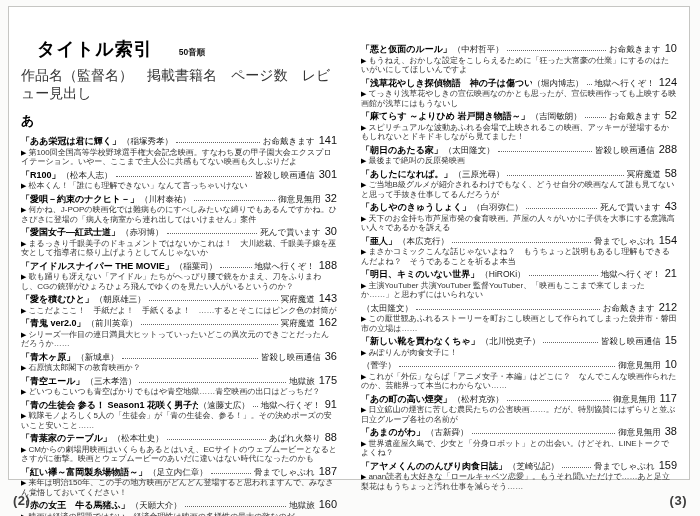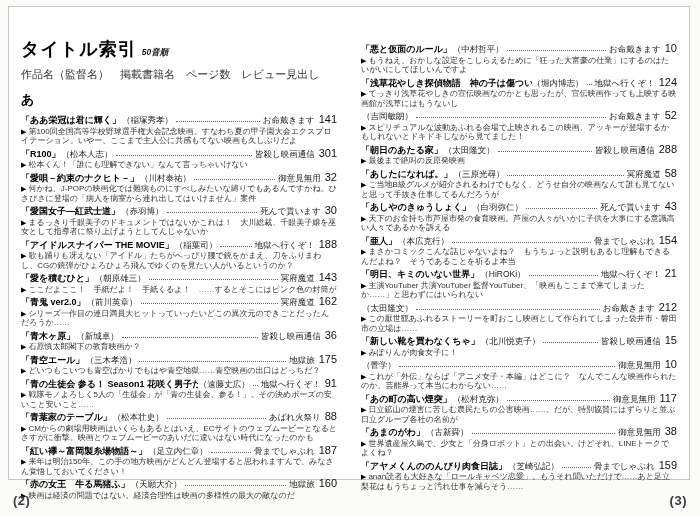--- a/index.html
+++ b/index.html
@@ -18,24 +18,24 @@
     box-sizing:border-box;
     display:flex;
   }
   .col{
     box-sizing:border-box;
     width:50%;
     padding:36px 12px 8px 12px;
   }
   .col.left{padding-top:30px;}
   
-  .hdr-title{margin:0 0 6px 0;display:flex;align-items:baseline;}
+  .hdr-title{margin:0 0 6px 16px;display:flex;align-items:baseline;gap:21px;}
   .hdr-title .big{font-size:18px;font-weight:bold;letter-spacing:1px;color:#000;}
-  .hdr-title .note{font-size:8.5px;font-weight:bold;margin-left:5px;color:#111;font-style:italic;}
-  .legend{font-size:11px;color:#333;margin-bottom:9px;}
+  .hdr-title .note{font-size:8.5px;font-weight:bold;margin-left:5px;color:#111;}
+  .legend{font-size:14px;color:#333;margin-bottom:9px;}
   .section-head{font-size:13px;font-weight:bold;color:#000;margin-bottom:5px;}
   
   .entry{margin-bottom:2px;}
   .entry-head{
     display:flex;align-items:baseline;
     font-size:9px;line-height:10.5px;
     white-space:nowrap;
   }
   .entry-head .t{font-weight:bold;color:#000;flex-shrink:1;min-width:0;overflow:hidden;}
   .entry-head .d{font-size:8.5px;color:#222;margin-left:1px;flex-shrink:0;}
@@ -266,20 +266,21 @@
       <span class="b">地獄へ行くぞ！</span>
       <span class="p">124</span>
     </div>
     <div class="entry-review">
       <span class="bullet">▶</span><span class="rv">てっきり浅草花やしきの宣伝映画なのかとも思ったが、宣伝映画作っても上映する映画館が浅草にはもうないし</span>
     </div>
   </div>
 
   <div class="entry">
     <div class="entry-head">
+      <span class="t">「麻てらす ～よりひめ 岩戸開き物語～」</span>
       <span class="d">（吉岡敏朗）</span>
       <span class="leader"></span>
       <span class="b">お命戴きます</span>
       <span class="p">52</span>
     </div>
     <div class="entry-review">
       <span class="bullet">▶</span><span class="rv">スピリチュアルな波動あふれる会場で上映されるこの映画、アッキーが登場するかもしれないとドキドキしながら見てました！</span>
     </div>
   </div>
 

